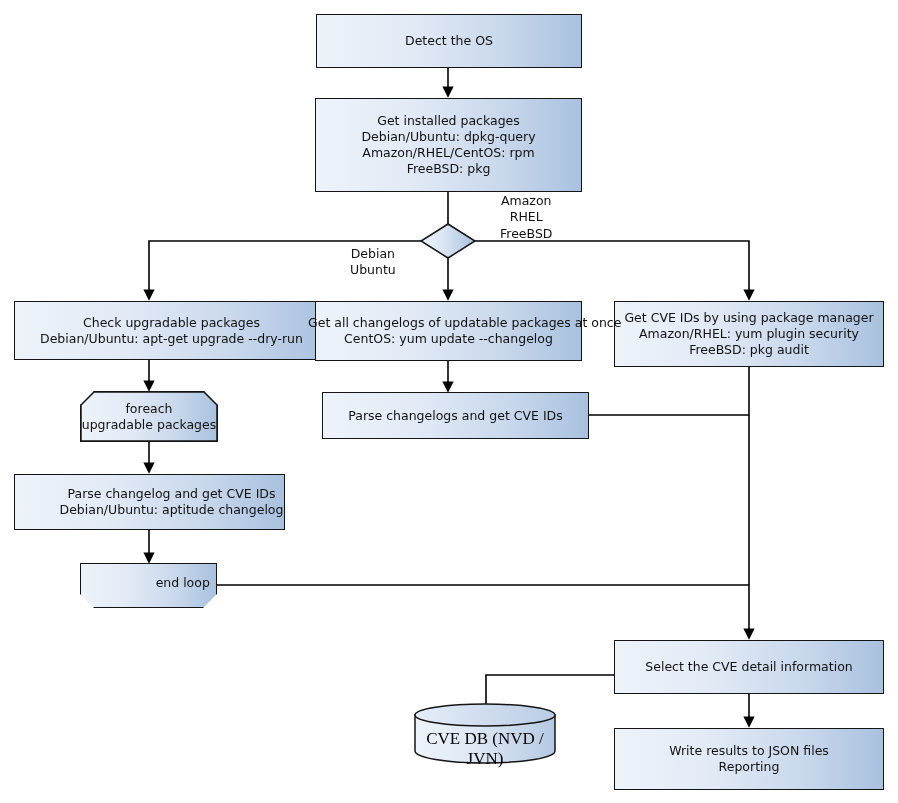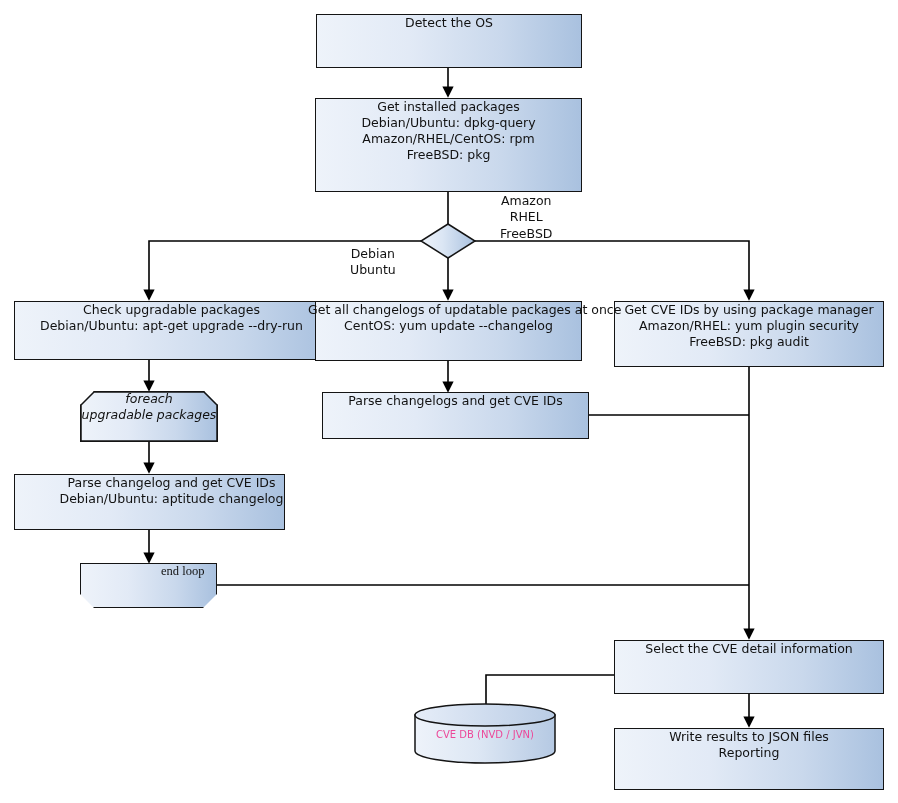--- a/index.html
+++ b/index.html
@@ -24,21 +24,21 @@
     left: 0;
     top: 0;
     width: 898px;
     height: 803px;
     pointer-events: none;
   }
   .node {
     position: absolute;
     box-sizing: border-box;
     display: flex;
-    align-items: flex-start;
+    align-items: center;
     justify-content: center;
     text-align: center;
     border: 1.5px solid #141414;
     background: linear-gradient(to right, #eef3fa 0%, #e2eaf6 35%, #c9d8ec 70%, #a9c1df 100%);
     font-size: 12.5px;
     line-height: 1.28;
     white-space: nowrap;
     color: #111111;
   }
   
@@ -55,21 +55,20 @@
   }
   .loop-start .outline {
     position: absolute;
     left: 0; top: 0; right: 0; bottom: 0;
     pointer-events: none;
   }
   
   .loop-end {
     border: none;
     background: none;
-    font-family: Liberation Serif, serif;
   }
   .loop-end .shape {
     position: absolute;
     left: 0; top: 0; right: 0; bottom: 0;
     background: linear-gradient(to right, #eef3fa 0%, #e2eaf6 35%, #c9d8ec 70%, #a9c1df 100%);
     border: 1.5px solid #141414;
     clip-path: polygon(0 0, 100% 0, 100% calc(100% - 14px), calc(100% - 14px) 100%, 14px 100%, 0 calc(100% - 14px));
   }
   .node .label-inner {
     position: relative;
@@ -87,22 +86,23 @@
   .db {
     position: absolute;
     border: none;
     background: none;
   }
   .db .db-label {
     position: absolute;
     z-index: 3;
     width: 100%;
     text-align: center;
-    font-size: 10px;
-    color: #ec4899;
+    font-size: 17px;
+    color: #000000;
+    font-family: Liberation Serif, serif;
   }
   .edge-label {
     position: absolute;
     font-size: 12.5px;
     line-height: 1.3;
     color: #111111;
     white-space: nowrap;
   }
 </style>
 </head>
@@ -191,21 +191,21 @@
     <span>CentOS</span>
   </div>
 
   <div class="node" style="left:14px; top:301px; width:315px; height:59px;">
     <div class="label-inner">
       <div>Check upgradable packages</div>
       <div>Debian/Ubuntu: apt-get upgrade --dry-run</div>
     </div>
   </div>
 
-  <div class="node loop-start" style="left:80px; top:391px; width:138px; height:51px;font-style:italic;">
+  <div class="node loop-start" style="left:80px; top:391px; width:138px; height:51px;">
     <div class="shape"></div>
     <svg class="outline" width="138" height="51" viewBox="0 0 138 51" xmlns="http://www.w3.org/2000/svg">
       <polygon points="14,1 124,1 137,14 137,50 1,50 1,14" fill="none" stroke="#141414" stroke-width="1.5"></polygon>
     </svg>
     <div class="label-inner">
       <div>foreach</div>
       <div>upgradable  packages</div>
     </div>
   </div>
 

